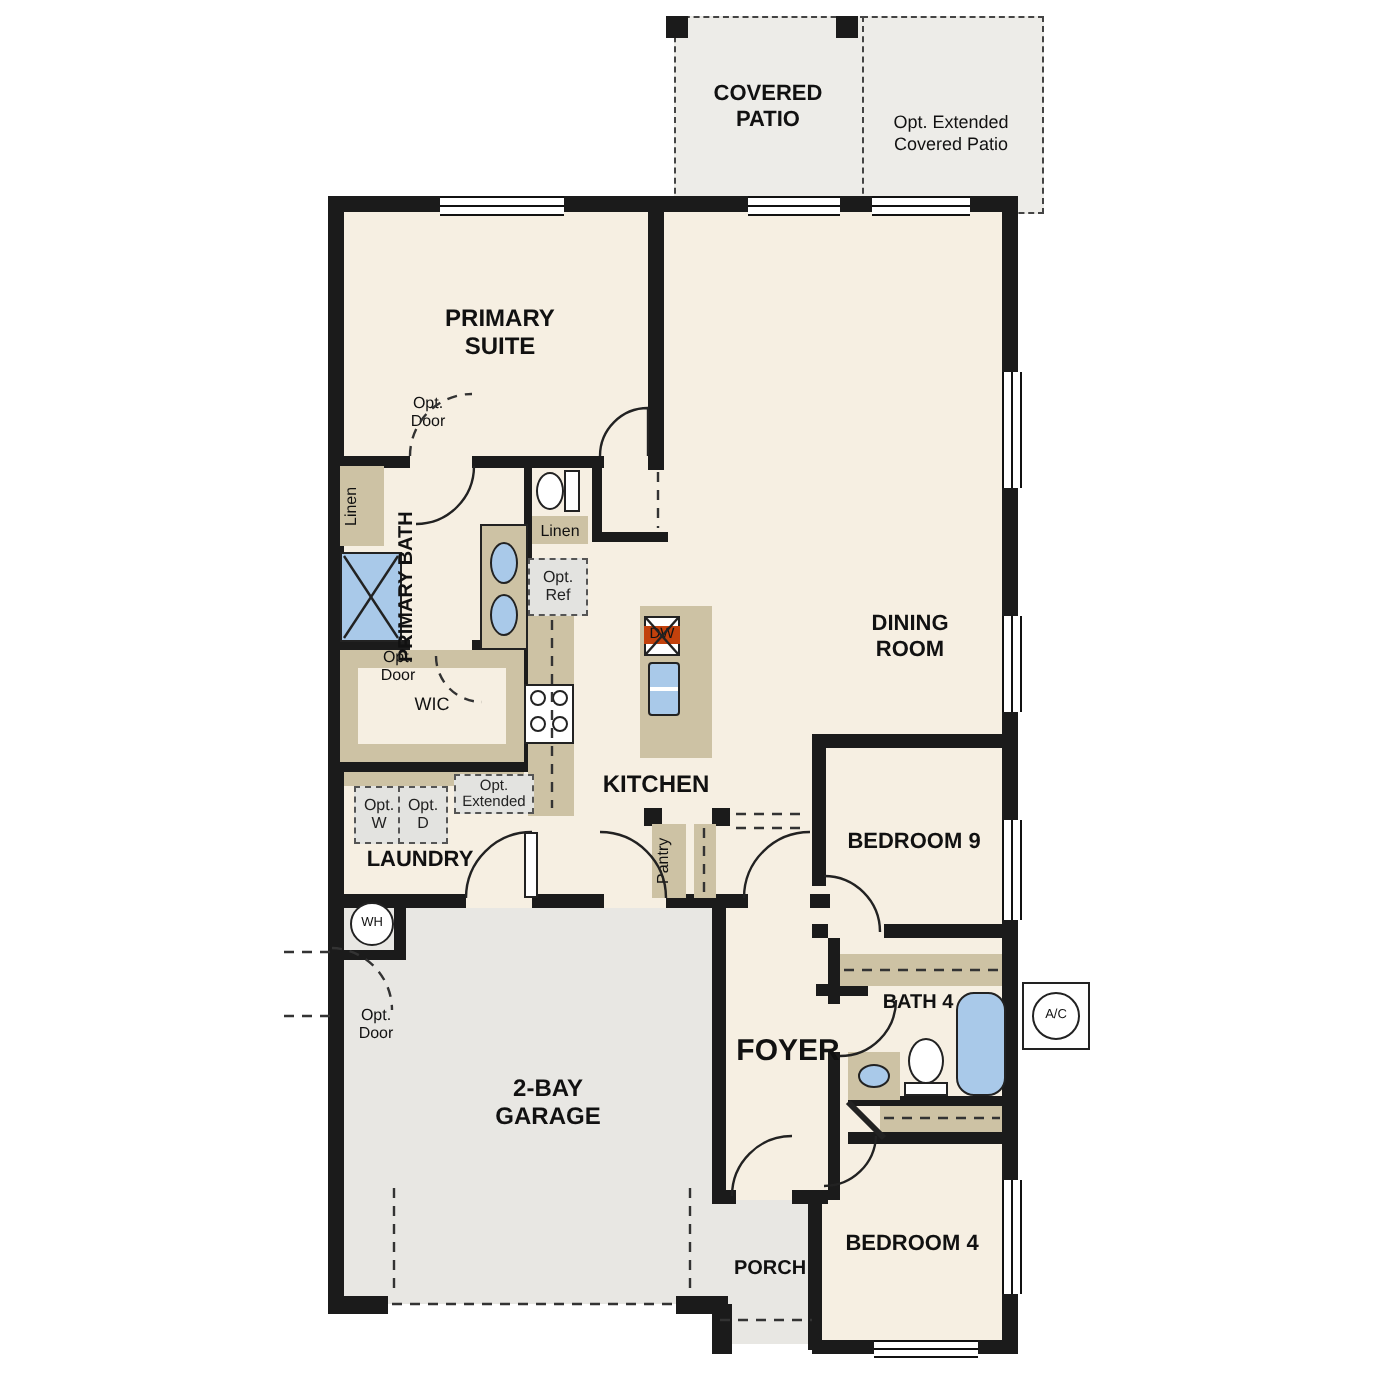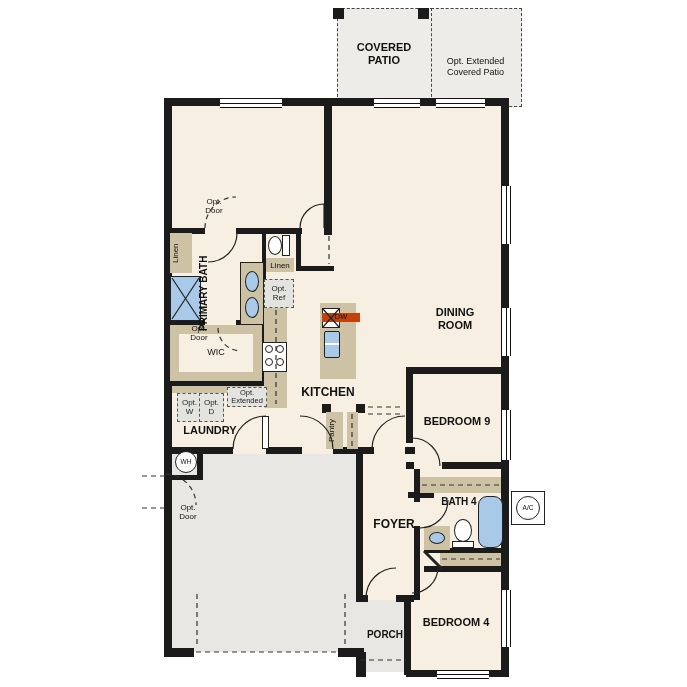--- a/index.html
+++ b/index.html
@@ -124,45 +124,47 @@
   <div class="fixture circle" style="left:268px;top:236px;width:14px;height:19px;background:#fff;border-width:1px"></div>
   <div class="fixture" style="left:282px;top:235px;width:8px;height:21px;background:#fff;border-width:1px"></div>
 
   <div class="fixture" style="left:262px;top:342px;width:25px;height:30px;background:#fff;border-width:1px"></div>
   <div class="fixture circle" style="left:265px;top:345px;width:8px;height:8px;border-width:1px;background:#fff"></div>
   <div class="fixture circle" style="left:276px;top:345px;width:8px;height:8px;border-width:1px;background:#fff"></div>
   <div class="fixture circle" style="left:265px;top:358px;width:8px;height:8px;border-width:1px;background:#fff"></div>
   <div class="fixture circle" style="left:276px;top:358px;width:8px;height:8px;border-width:1px;background:#fff"></div>
 
   <div class="fixture" style="left:322px;top:308px;width:18px;height:20px;background:#fff;border-width:1px"></div>
-  <div class="lbl" style="left:322px;top:313px;width:38px;font-size:7.5px;background:#c2410c">DW</div>
+  <div class="lbl" style="left:322px;top:313px;width:18px;font-size:7.5px;background:#c2410c">DW</div>
   <div class="fixture" style="left:324px;top:331px;width:16px;height:27px;border-width:1px;border-radius:2px;
               background:linear-gradient(var(--blue) 0 46%,#fff 46% 54%,var(--blue) 54% 100%)"></div>
 
   <div class="fixture circle" style="left:454px;top:519px;width:18px;height:23px;background:#fff;border-width:1px"></div>
   <div class="fixture" style="left:452px;top:541px;width:22px;height:7px;background:#fff;border-width:1px"></div>
   <div class="fixture circle" style="left:429px;top:532px;width:16px;height:12px;background:var(--blue);border-width:1px"></div>
   <div class="fixture" style="left:478px;top:496px;width:25px;height:52px;background:var(--blue);border-radius:9px"></div>
 
   <div class="fixture circle" style="left:175px;top:451px;width:22px;height:22px;background:#fff;border-width:1.3px"></div>
   <div class="lbl" style="left:175px;top:458px;width:22px;font-size:6.5px">WH</div>
   <div class="fixture" style="left:511px;top:491px;width:34px;height:34px;background:#fff;border-width:1.4px"></div>
   <div class="fixture circle" style="left:516px;top:496px;width:24px;height:24px;background:#fff;border-width:1.2px"></div>
   <div class="lbl" style="left:516px;top:504px;width:24px;font-size:6.5px">A/C</div>
 
   <div class="fixture" style="left:262px;top:416px;width:7px;height:33px;background:#fff;border-width:1px"></div>
 
+  <div class="lbl b" style="left:210px;top:152px;width:80px;font-size:12px">PRIMARY SUITE</div>
   <div class="lbl b" style="left:425px;top:306px;width:60px;font-size:11px">DINING ROOM</div>
   <div class="lbl b vlabel" style="left:198px;top:252px;width:32px;height:82px;font-size:10px">PRIMARY BATH</div>
   <div class="lbl" style="left:201px;top:347px;width:30px;font-size:9px">WIC</div>
   <div class="lbl b" style="left:172px;top:424px;width:76px;font-size:11px">LAUNDRY</div>
   <div class="lbl b" style="left:290px;top:385px;width:76px;font-size:12px">KITCHEN</div>
   <div class="lbl b" style="left:411px;top:415px;width:92px;font-size:11px;white-space:nowrap">BEDROOM 9</div>
   <div class="lbl b" style="left:440px;top:496px;width:38px;font-size:10px">BATH 4</div>
-  <div class="lbl b" style="left:362px;top:517px;width:64px;font-size:12px">FOYER</div>
+  <div class="lbl b" style="left:362px;top:517px;width:64px;font-size:15px">FOYER</div>
+  <div class="lbl b" style="left:234px;top:537px;width:80px;font-size:12px">2-BAY GARAGE</div>
   <div class="lbl b" style="left:362px;top:629px;width:46px;font-size:10px">PORCH</div>
   <div class="lbl b" style="left:410px;top:616px;width:92px;font-size:11px;white-space:nowrap">BEDROOM 4</div>
 
   <div class="lbl" style="left:198px;top:197px;width:32px;font-size:8px">Opt. Door</div>
   <div class="lbl" style="left:184px;top:324px;width:30px;font-size:8px">Opt. Door</div>
   <div class="lbl" style="left:172px;top:503px;width:32px;font-size:8px">Opt. Door</div>
 
   <svg class="overlay" width="687" height="687" viewBox="0 0 687 687">
     <g fill="none" stroke="#222" stroke-width="1.2">
 

